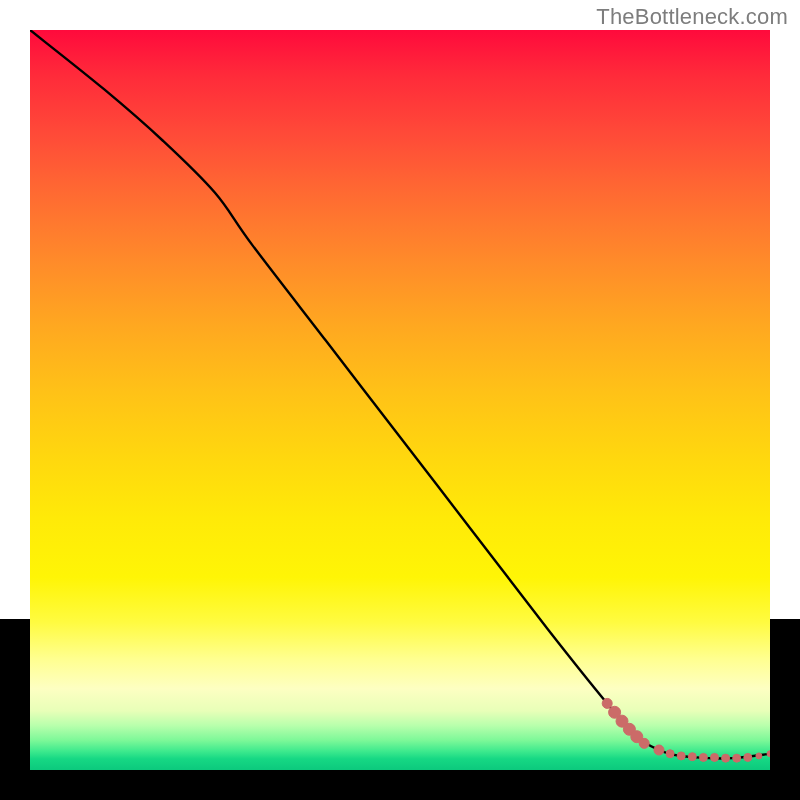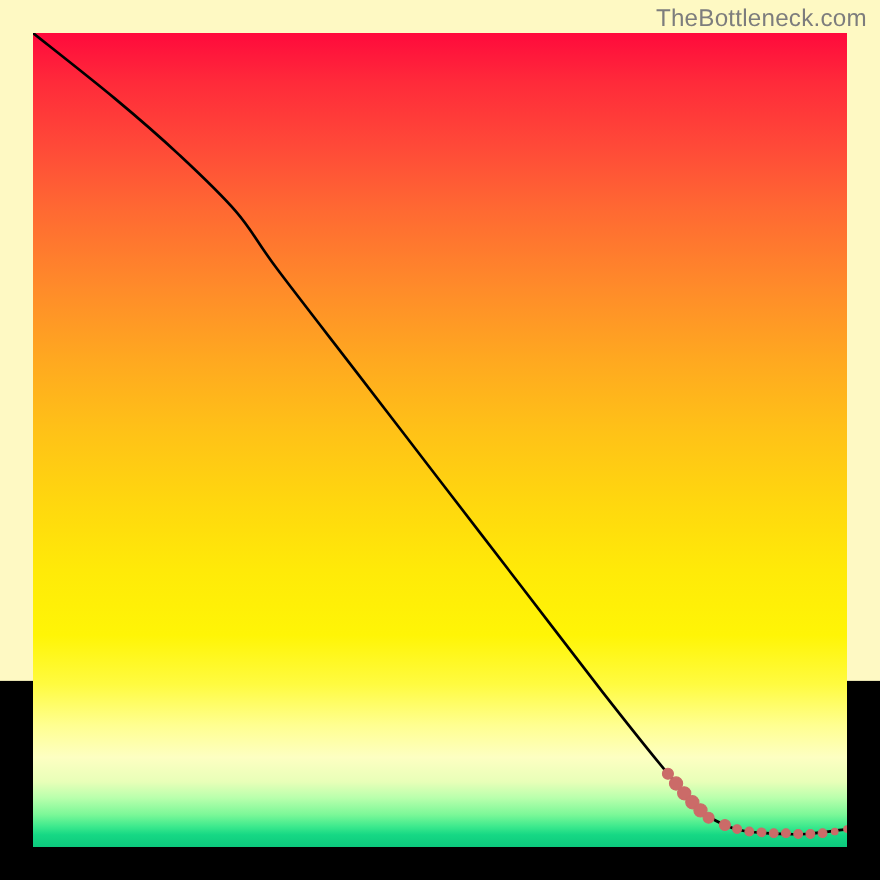--- a/index.html
+++ b/index.html
@@ -8,21 +8,21 @@
     width: 800px;
     height: 800px;
     background: #000;
     overflow: hidden;
     font-family: Arial, Helvetica, sans-serif;
   }
   .stage {
     position: relative;
     width: 800px;
     height: 619px;
-    background: #fef9c3;
+    background: #ffffff;
   }
   .plot {
     position: absolute;
     left: 30px;
     top: 30px;
     width: 740px;
     height: 740px;
   }
   
   .grad {

